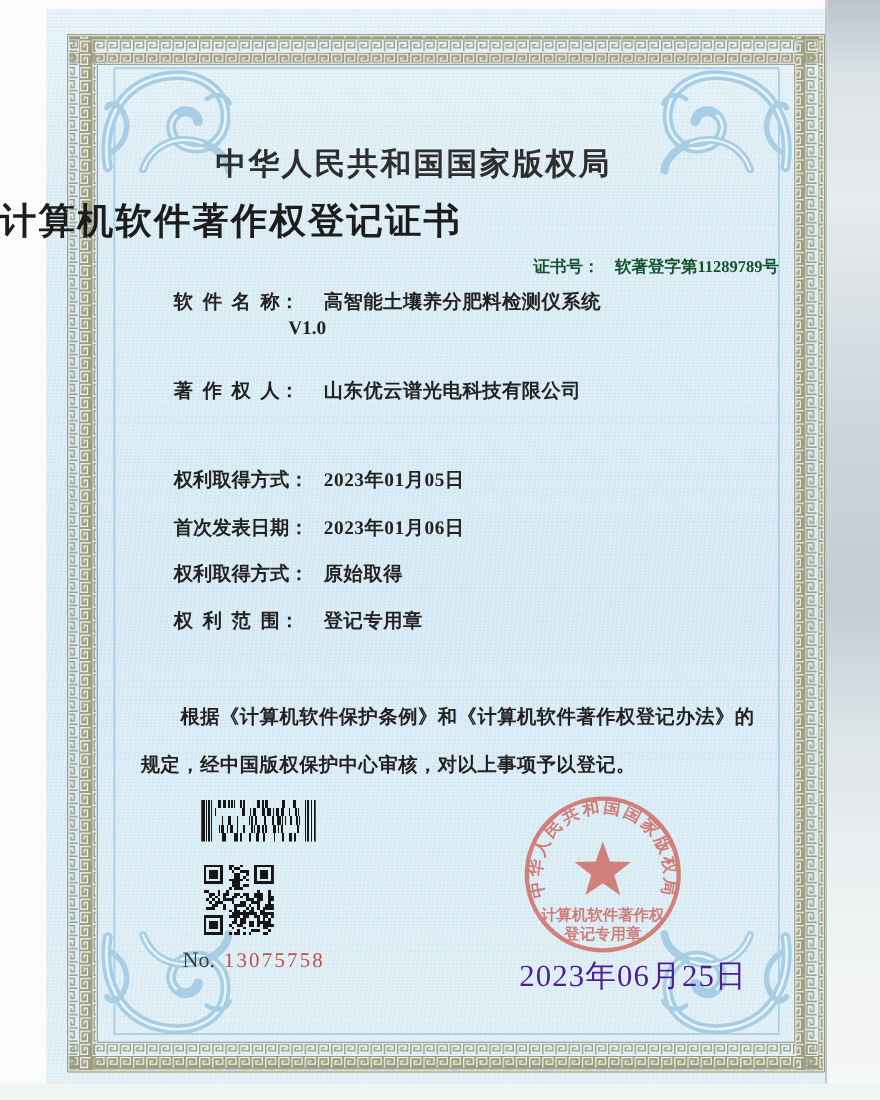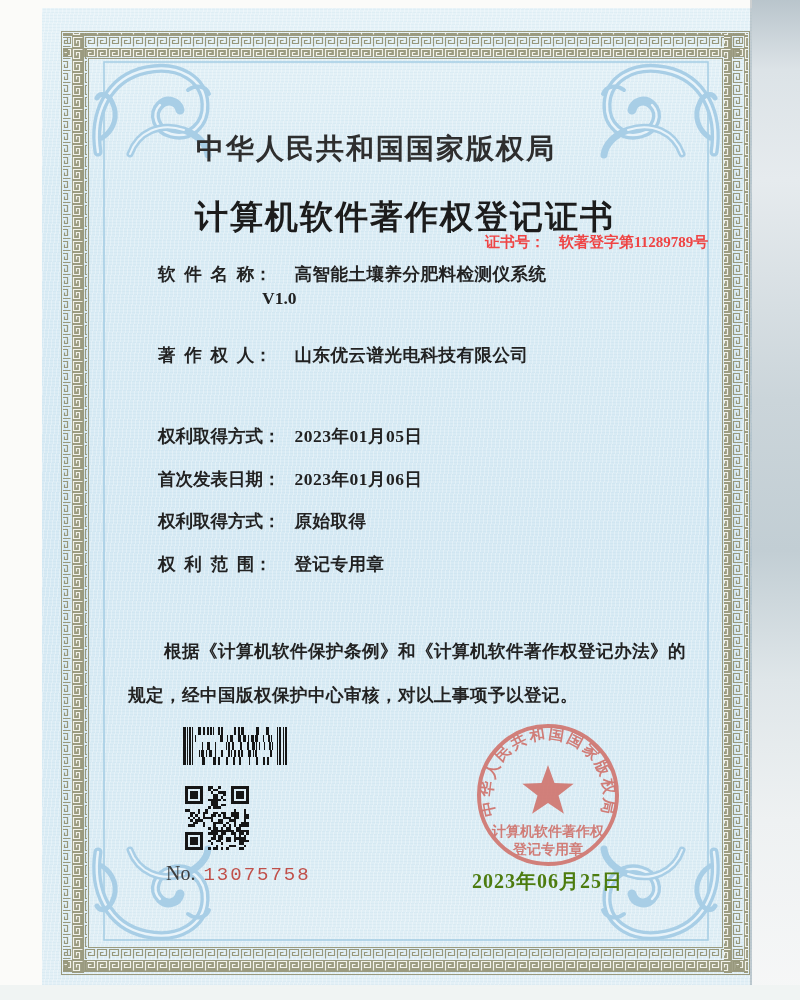--- a/index.html
+++ b/index.html
@@ -29,25 +29,25 @@
   }
   .scan-strip-edge{position:absolute;right:48px;top:0;width:2px;height:1000px;background:rgba(120,130,135,.35);}
 
   svg.frame{position:absolute;left:0;top:0;}
 
   .title{
     position:absolute;left:0;top:130px;width:752px;text-align:center;
     font-size:28px;font-weight:bold;letter-spacing:2px;color:#2e2e2e;
   }
   .subtitle{
-    position:absolute;left:0;top:179px;width:615px;text-align:right;
-    font-size:33px;font-weight:bold;letter-spacing:2px;color:#1c1c1c;margin-top:16px;
+    position:absolute;left:0;top:179px;width:615px;text-align:left;
+    font-size:33px;font-weight:bold;letter-spacing:2px;color:#1c1c1c;
   }
   .certno{
-    position:absolute;left:485px;top:233px;font-size:15px;color:#ef4444;font-weight:600;
+    position:absolute;left:485px;top:233px;font-size:15px;color:#14532d;font-weight:600;
   }
   .certno .gap{display:inline-block;width:14px;}
 
   .field{position:absolute;left:130px;font-size:17.5px;font-weight:600;color:var(--ink);white-space:nowrap;}
   .field .flabel{display:inline-block;width:124px;margin-left:28px;}
   .field .fvalue{display:inline-block;margin-left:8px;letter-spacing:.5px;}
   .r1{top:262px;} .v2{position:absolute;left:262px;top:288px;font-size:17.5px;font-weight:600;color:var(--ink);}
   .r2{top:343px;} .r3{top:424px;} .r4{top:467px;} .r5{top:509px;} .r6{top:552px;} .r7{top:594px;}
 
   .stmt{position:absolute;font-size:17.5px;font-weight:600;color:var(--ink);letter-spacing:.5px;white-space:nowrap;}
@@ -64,24 +64,24 @@
   }
   .watermark .wm-text{
     position:absolute;left:0;bottom:4px;width:100%;text-align:center;
     font-size:15px;letter-spacing:3px;color:rgba(140,185,212,.55);font-weight:bold;
   }
 
   .barcode{position:absolute;left:183px;top:727px;width:104px;height:38px;}
   .qrcode{position:absolute;left:185px;top:786px;width:64px;height:64px;}
 
   .serial{position:absolute;left:166px;top:862px;font-size:20px;color:#3d3d3d;}
-  .serial .num{color:var(--serial-red);font-family:Liberation Mono, monospace;font-size:19px;letter-spacing:2px;margin-left:8px;margin-top:19px;}
+  .serial .num{color:var(--serial-red);font-family:Liberation Serif, serif;font-size:19px;letter-spacing:2px;margin-left:8px;margin-top:19px;}
 
   .seal{position:absolute;left:468px;top:715px;width:160px;height:160px;opacity:.88;}
-  .issue-date{position:absolute;left:472px;top:868px;font-size:20px;font-weight:700;letter-spacing:1px;color:#4d7c0f;}
+  .issue-date{position:absolute;left:472px;top:868px;font-size:28px;font-weight:400;letter-spacing:1px;color:#4c1d95;}
 
   .bottom-strip{position:absolute;left:0;bottom:0;width:800px;height:15px;background:#f0f4f3;}
 </style>
 </head>
 <body>
 
 <div class="page">
   <div class="paper"></div>
   <div class="scan-strip-edge"></div>
   <div class="scan-strip"></div>

